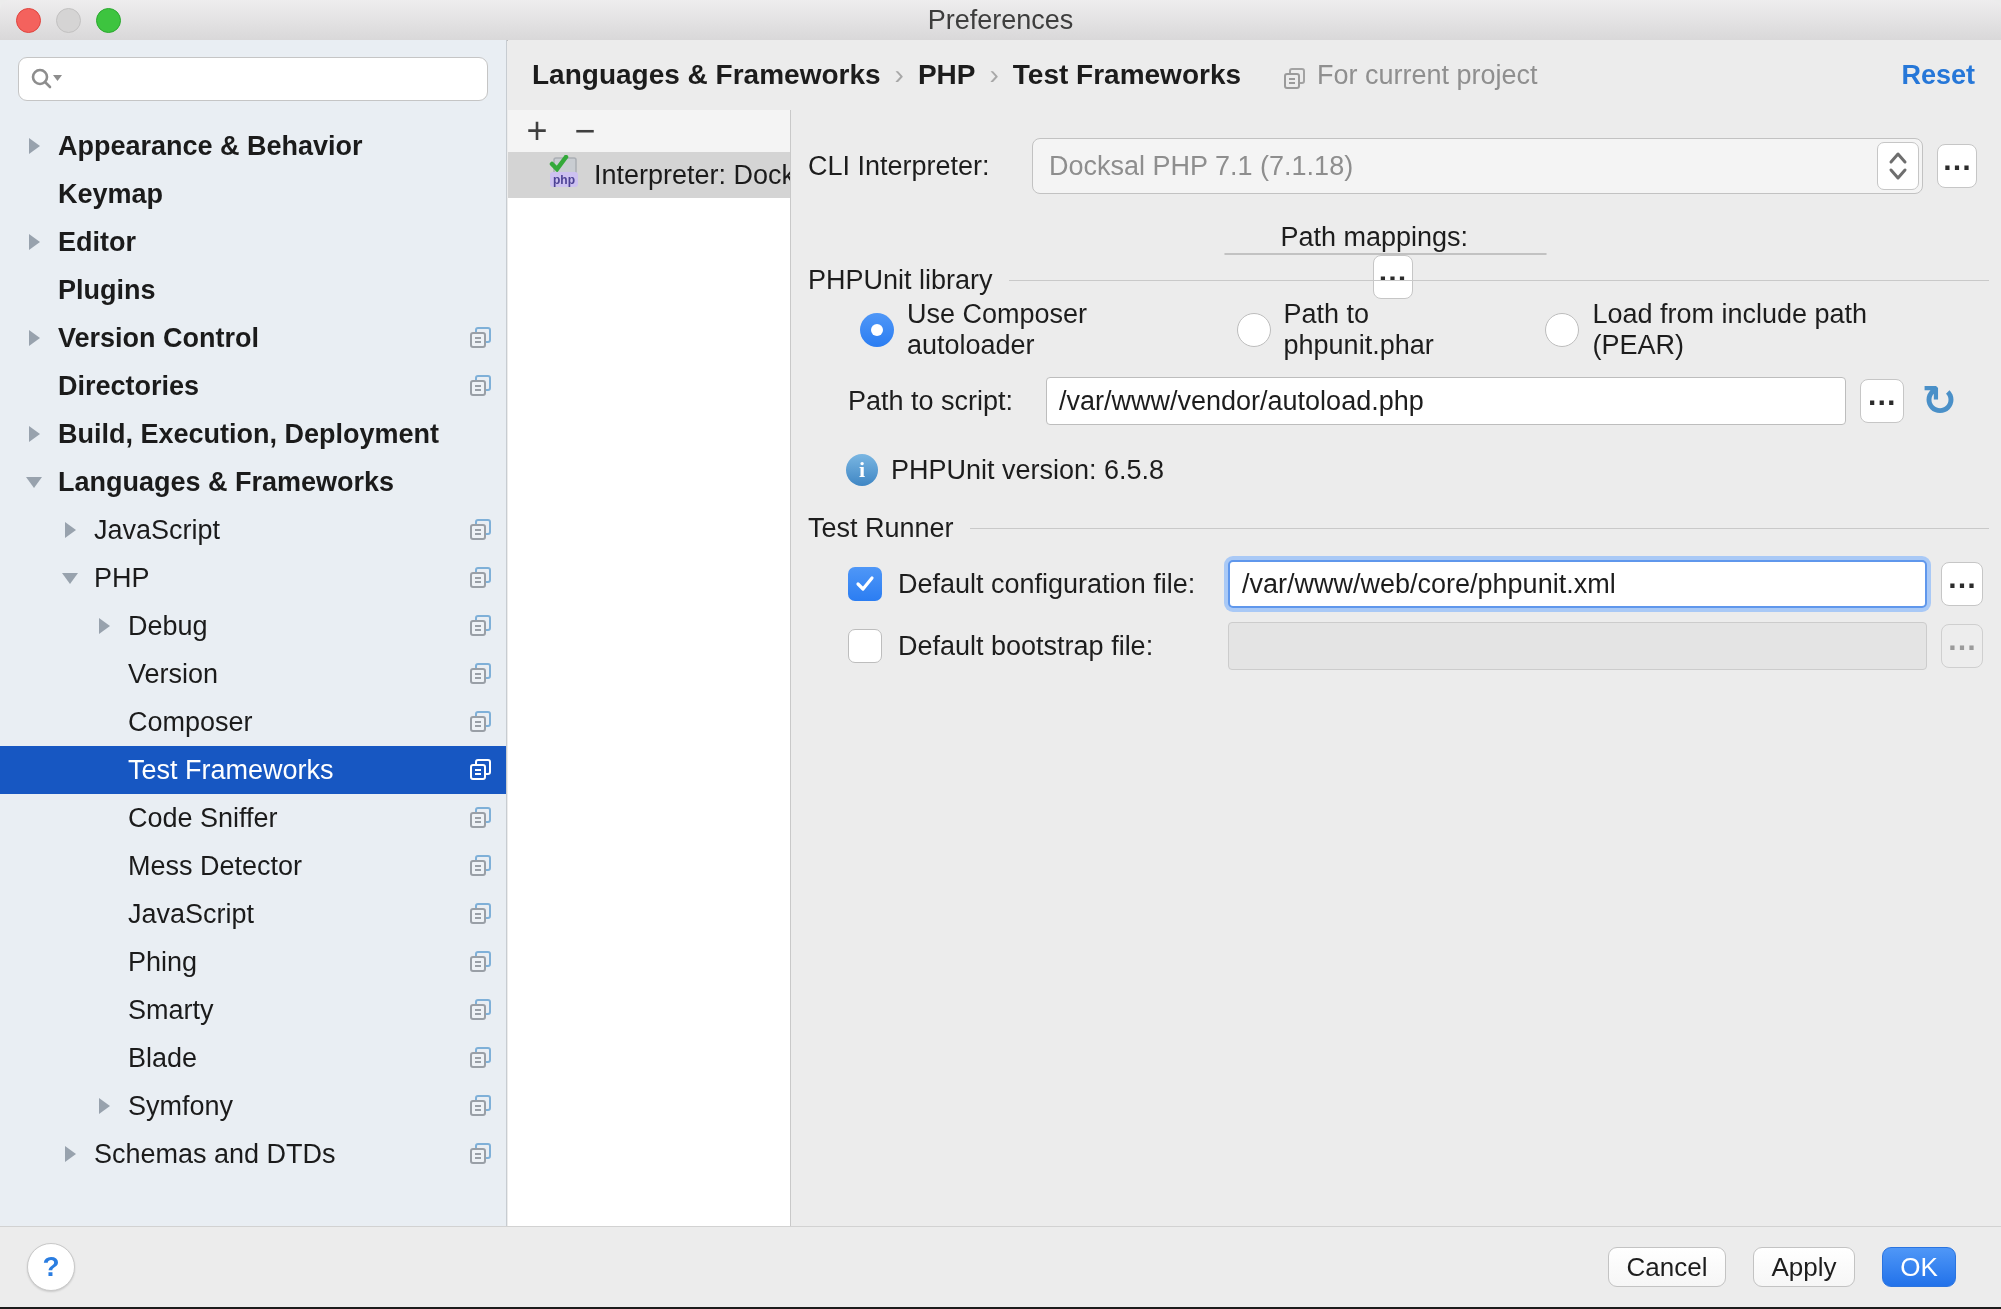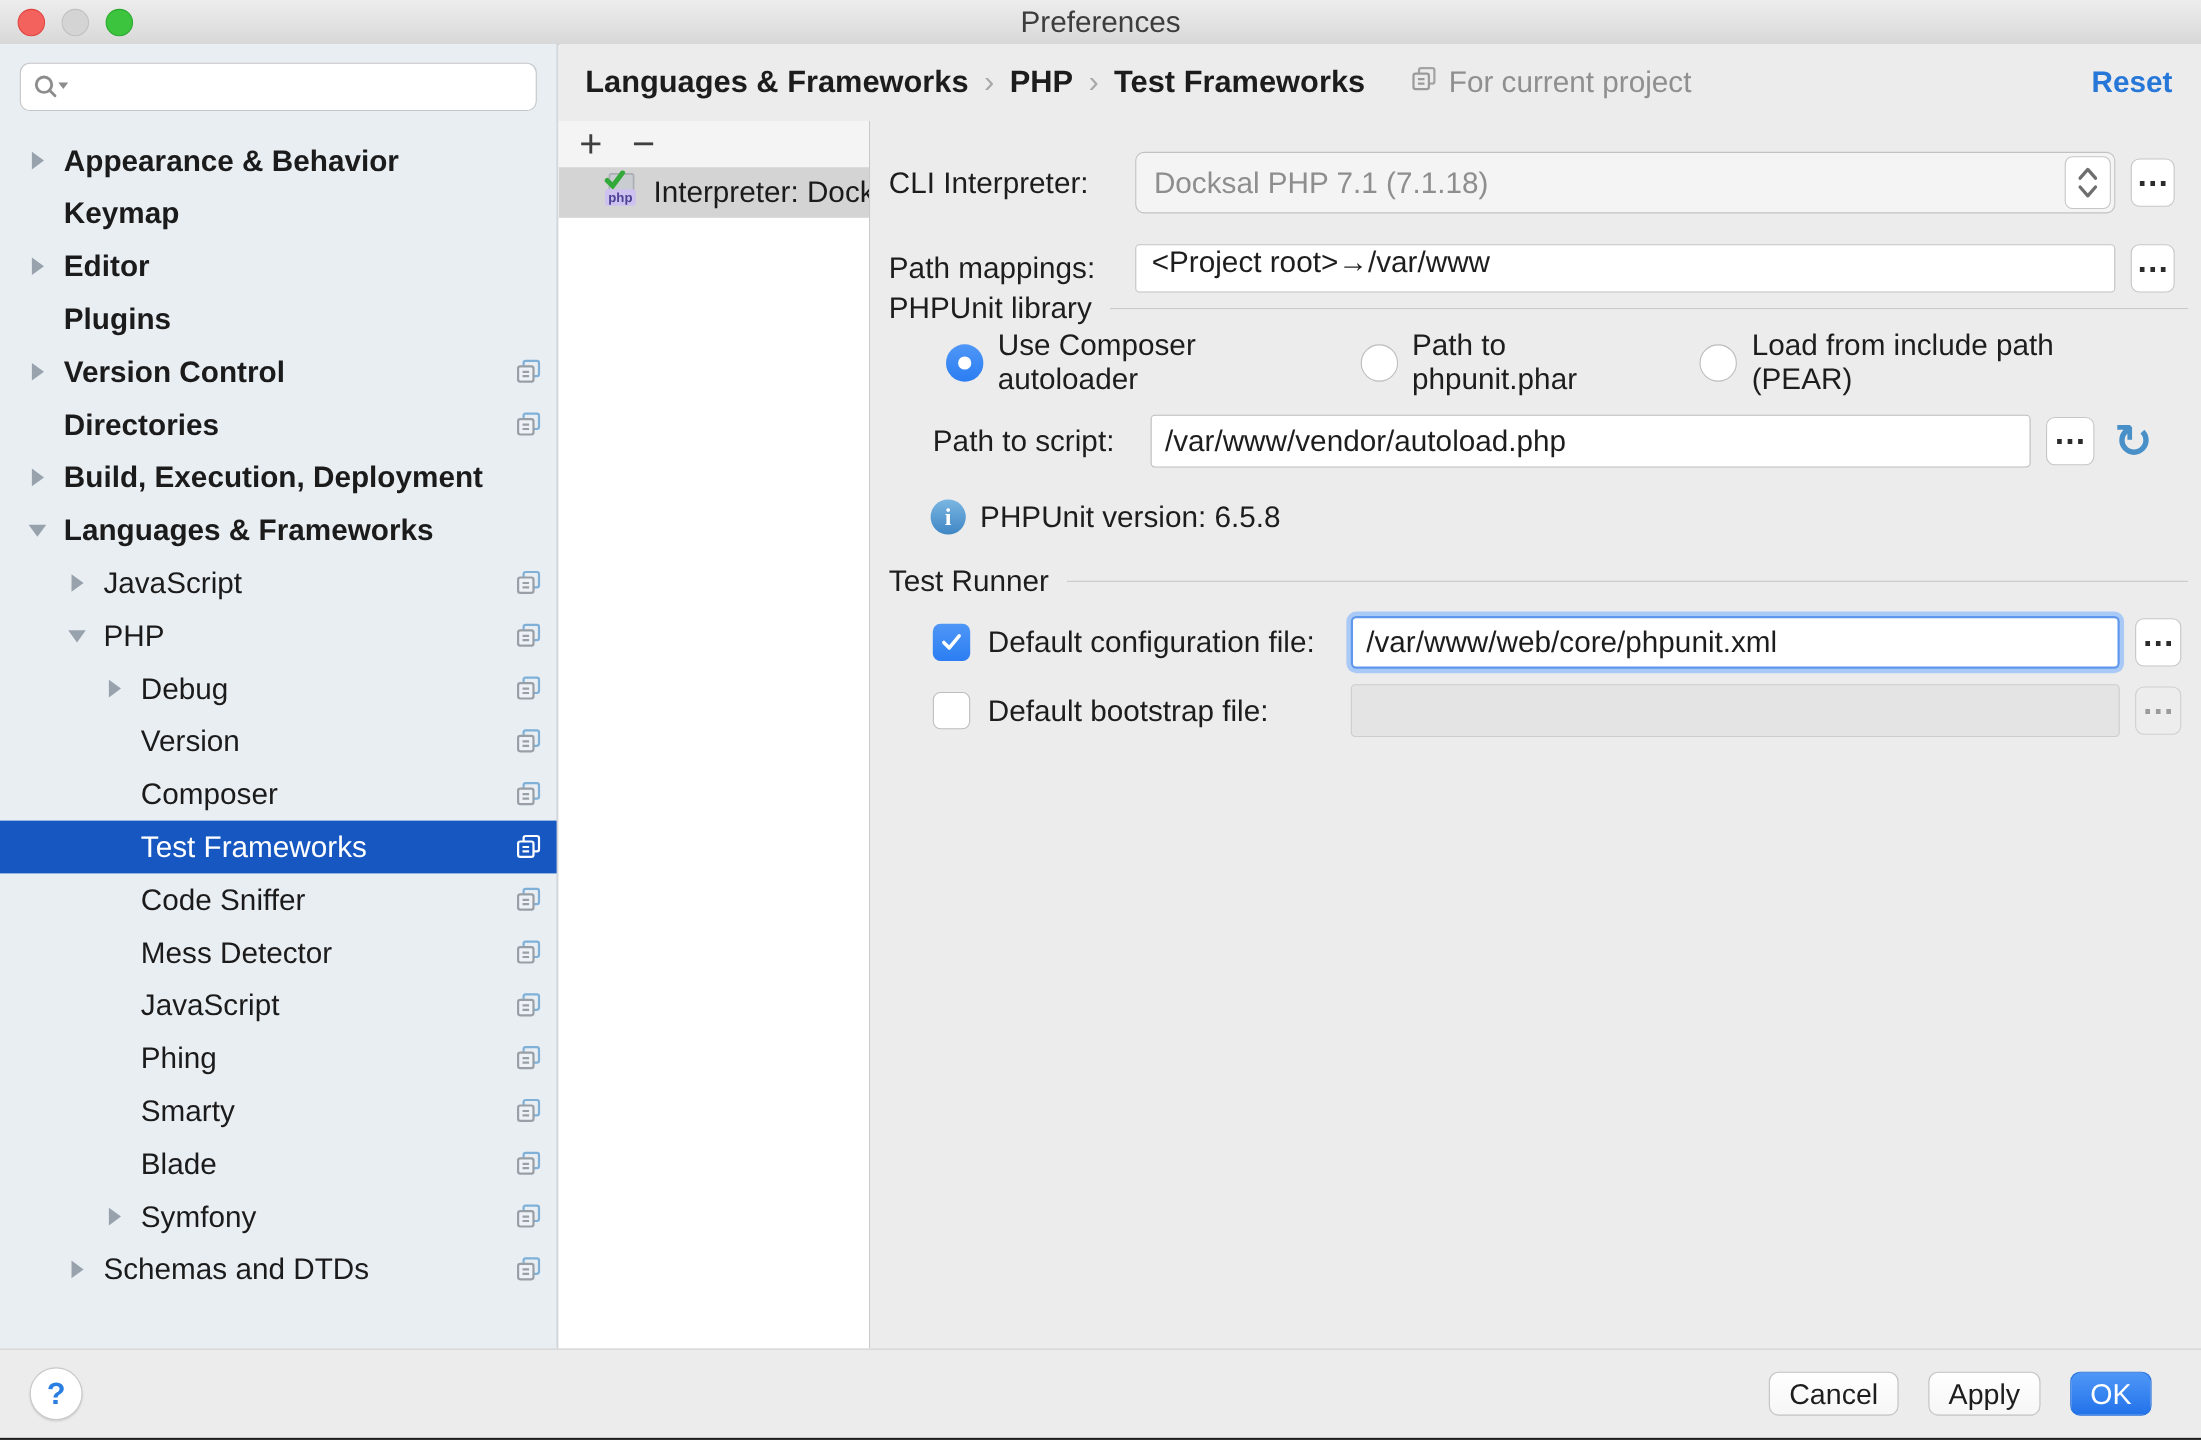--- a/index.html
+++ b/index.html
@@ -59,21 +59,21 @@
   .srow.sel .ci .b1{stroke:#fff;}
   .srow.sel .ci .f1{fill:#1757c2;stroke:#fff;}
   .srow.sel .ci .l1{stroke:#fff;}
   
   #crumbbar{
     position:absolute;left:508px;top:40px;right:0;height:70px;background:#ececec;
     display:flex;align-items:center;padding:0 26px 0 24px;box-sizing:border-box;
   }
   .crumb{font-size:28px;font-weight:bold;color:#1c1c1c;}
   .csep{font-size:28px;color:#a8a8a8;margin:0 14px;}
-  #scope{display:flex;align-items:flex-start;margin-left:42px;}
+  #scope{display:flex;align-items:flex-end;margin-left:42px;}
   #scope-label{font-size:27px;color:#8f8f8f;margin-left:10px;}
   .scope-ico .b1{stroke:#a3a3a3;}
   .scope-ico .f1{fill:#ececec;stroke:#9a9a9a;}
   .scope-ico .l1{stroke:#9a9a9a;}
   #reset-link{margin-left:auto;font-size:27px;font-weight:600;color:#2677d8;cursor:pointer;}
   
   #list-panel{
     position:absolute;left:508px;top:110px;width:283px;bottom:81px;
     background:#fff;border-right:1px solid #c9c9c9;box-sizing:border-box;
   }
@@ -100,21 +100,21 @@
   #cli-stepper{
     position:absolute;right:3px;top:3px;bottom:3px;width:42px;background:#fff;
     border:1px solid #c6c6c6;border-radius:7px;display:flex;align-items:center;justify-content:center;box-sizing:border-box;
   }
   .dots-btn{
     width:40px;height:44px;background:#fff;border:1px solid #c6c6c6;border-radius:8px;
     font-size:30px;font-weight:bold;color:#2b2b2b;display:flex;align-items:center;justify-content:center;
     flex:none;box-sizing:border-box;line-height:10px;padding-bottom:12px;
   }
   .dots-btn.disabled{background:#ededed;color:#9b9b9b;border-color:#cfcfcf;}
-  #row-mappings{top:112px;height:44px;}
+  #row-mappings{top:112px;height:44px;flex-direction:column;}
   #mappings-field{
     flex:1;height:44px;background:#ffffff;border:1px solid #c2c2c2;border-radius:4px;
     display:flex;font-size:27px;color:#1d1d1d;padding-left:14px;
     margin-right:14px;box-sizing:border-box;white-space:nowrap;overflow:hidden;
   }
   .shead{position:absolute;left:16px;right:12px;display:flex;align-items:center;height:28px;}
   .shead .stitle{font-size:27px;color:#1d1d1d;flex:none;}
   .shead .sline{flex:1;border-top:1px solid #c9c9c9;margin-left:16px;}
   #head-phpunit{top:156px;}
   #row-radios{top:198px;height:44px;padding-left:68px;justify-content:flex-end;}

